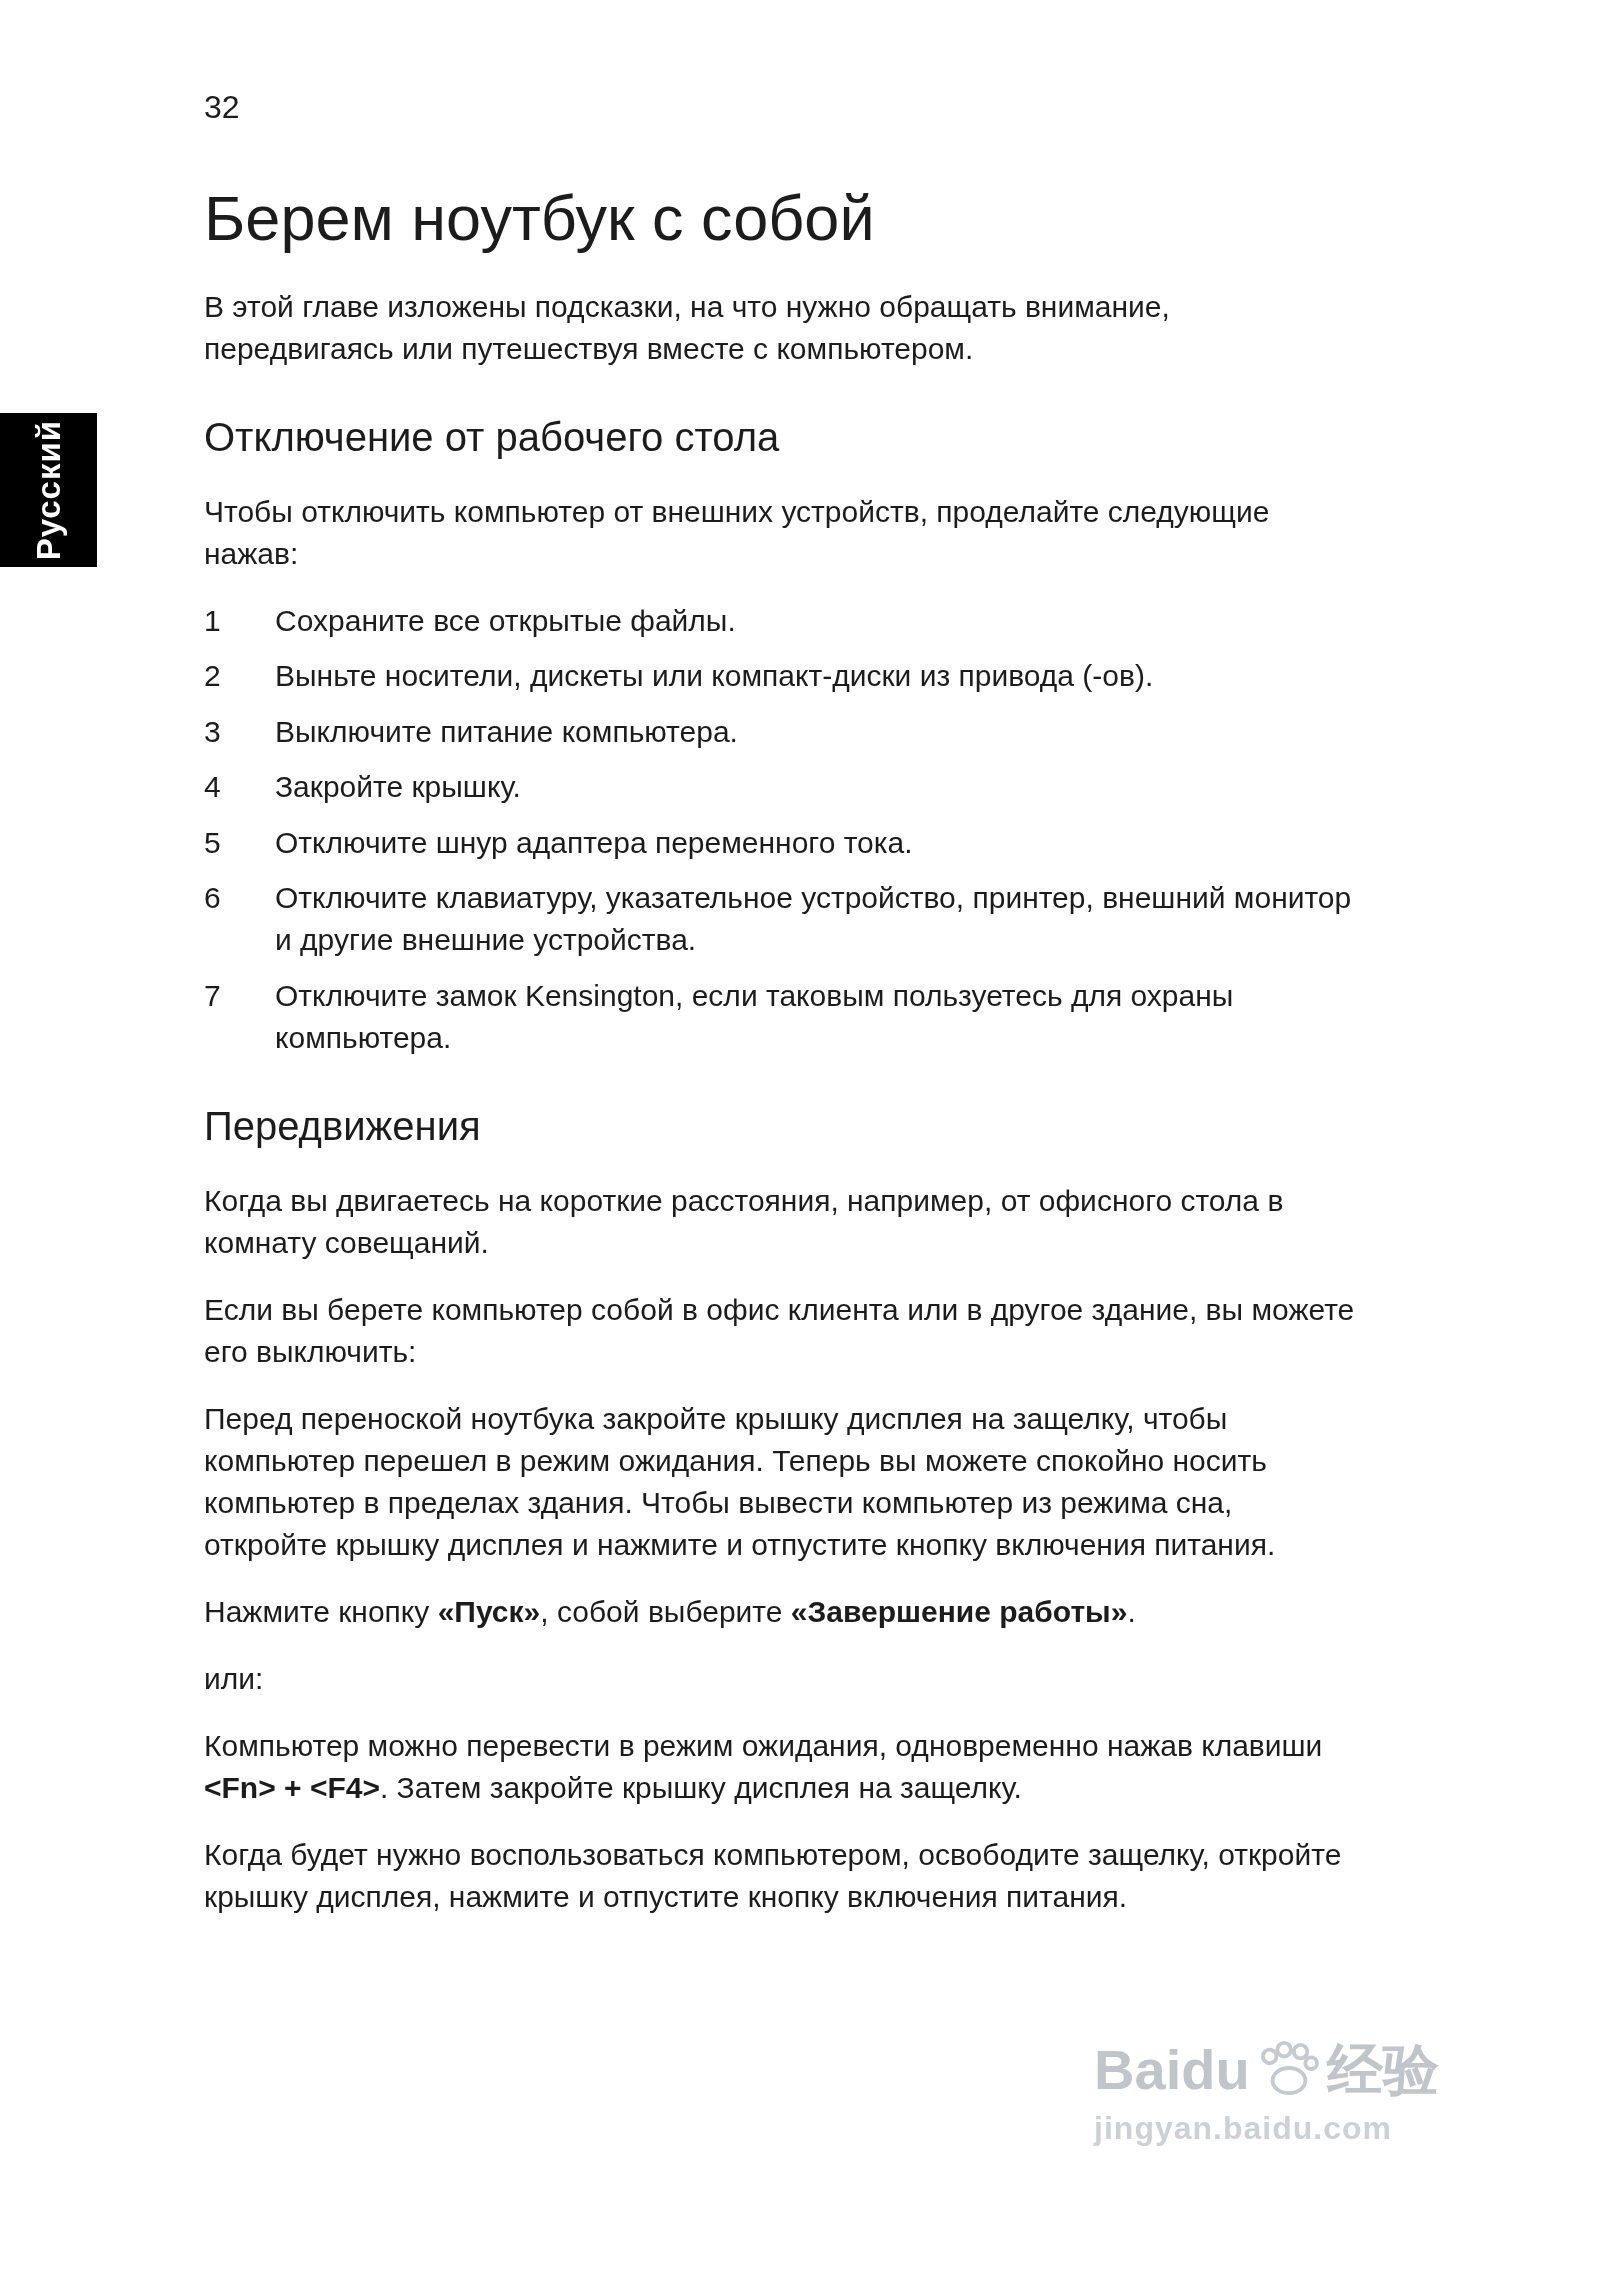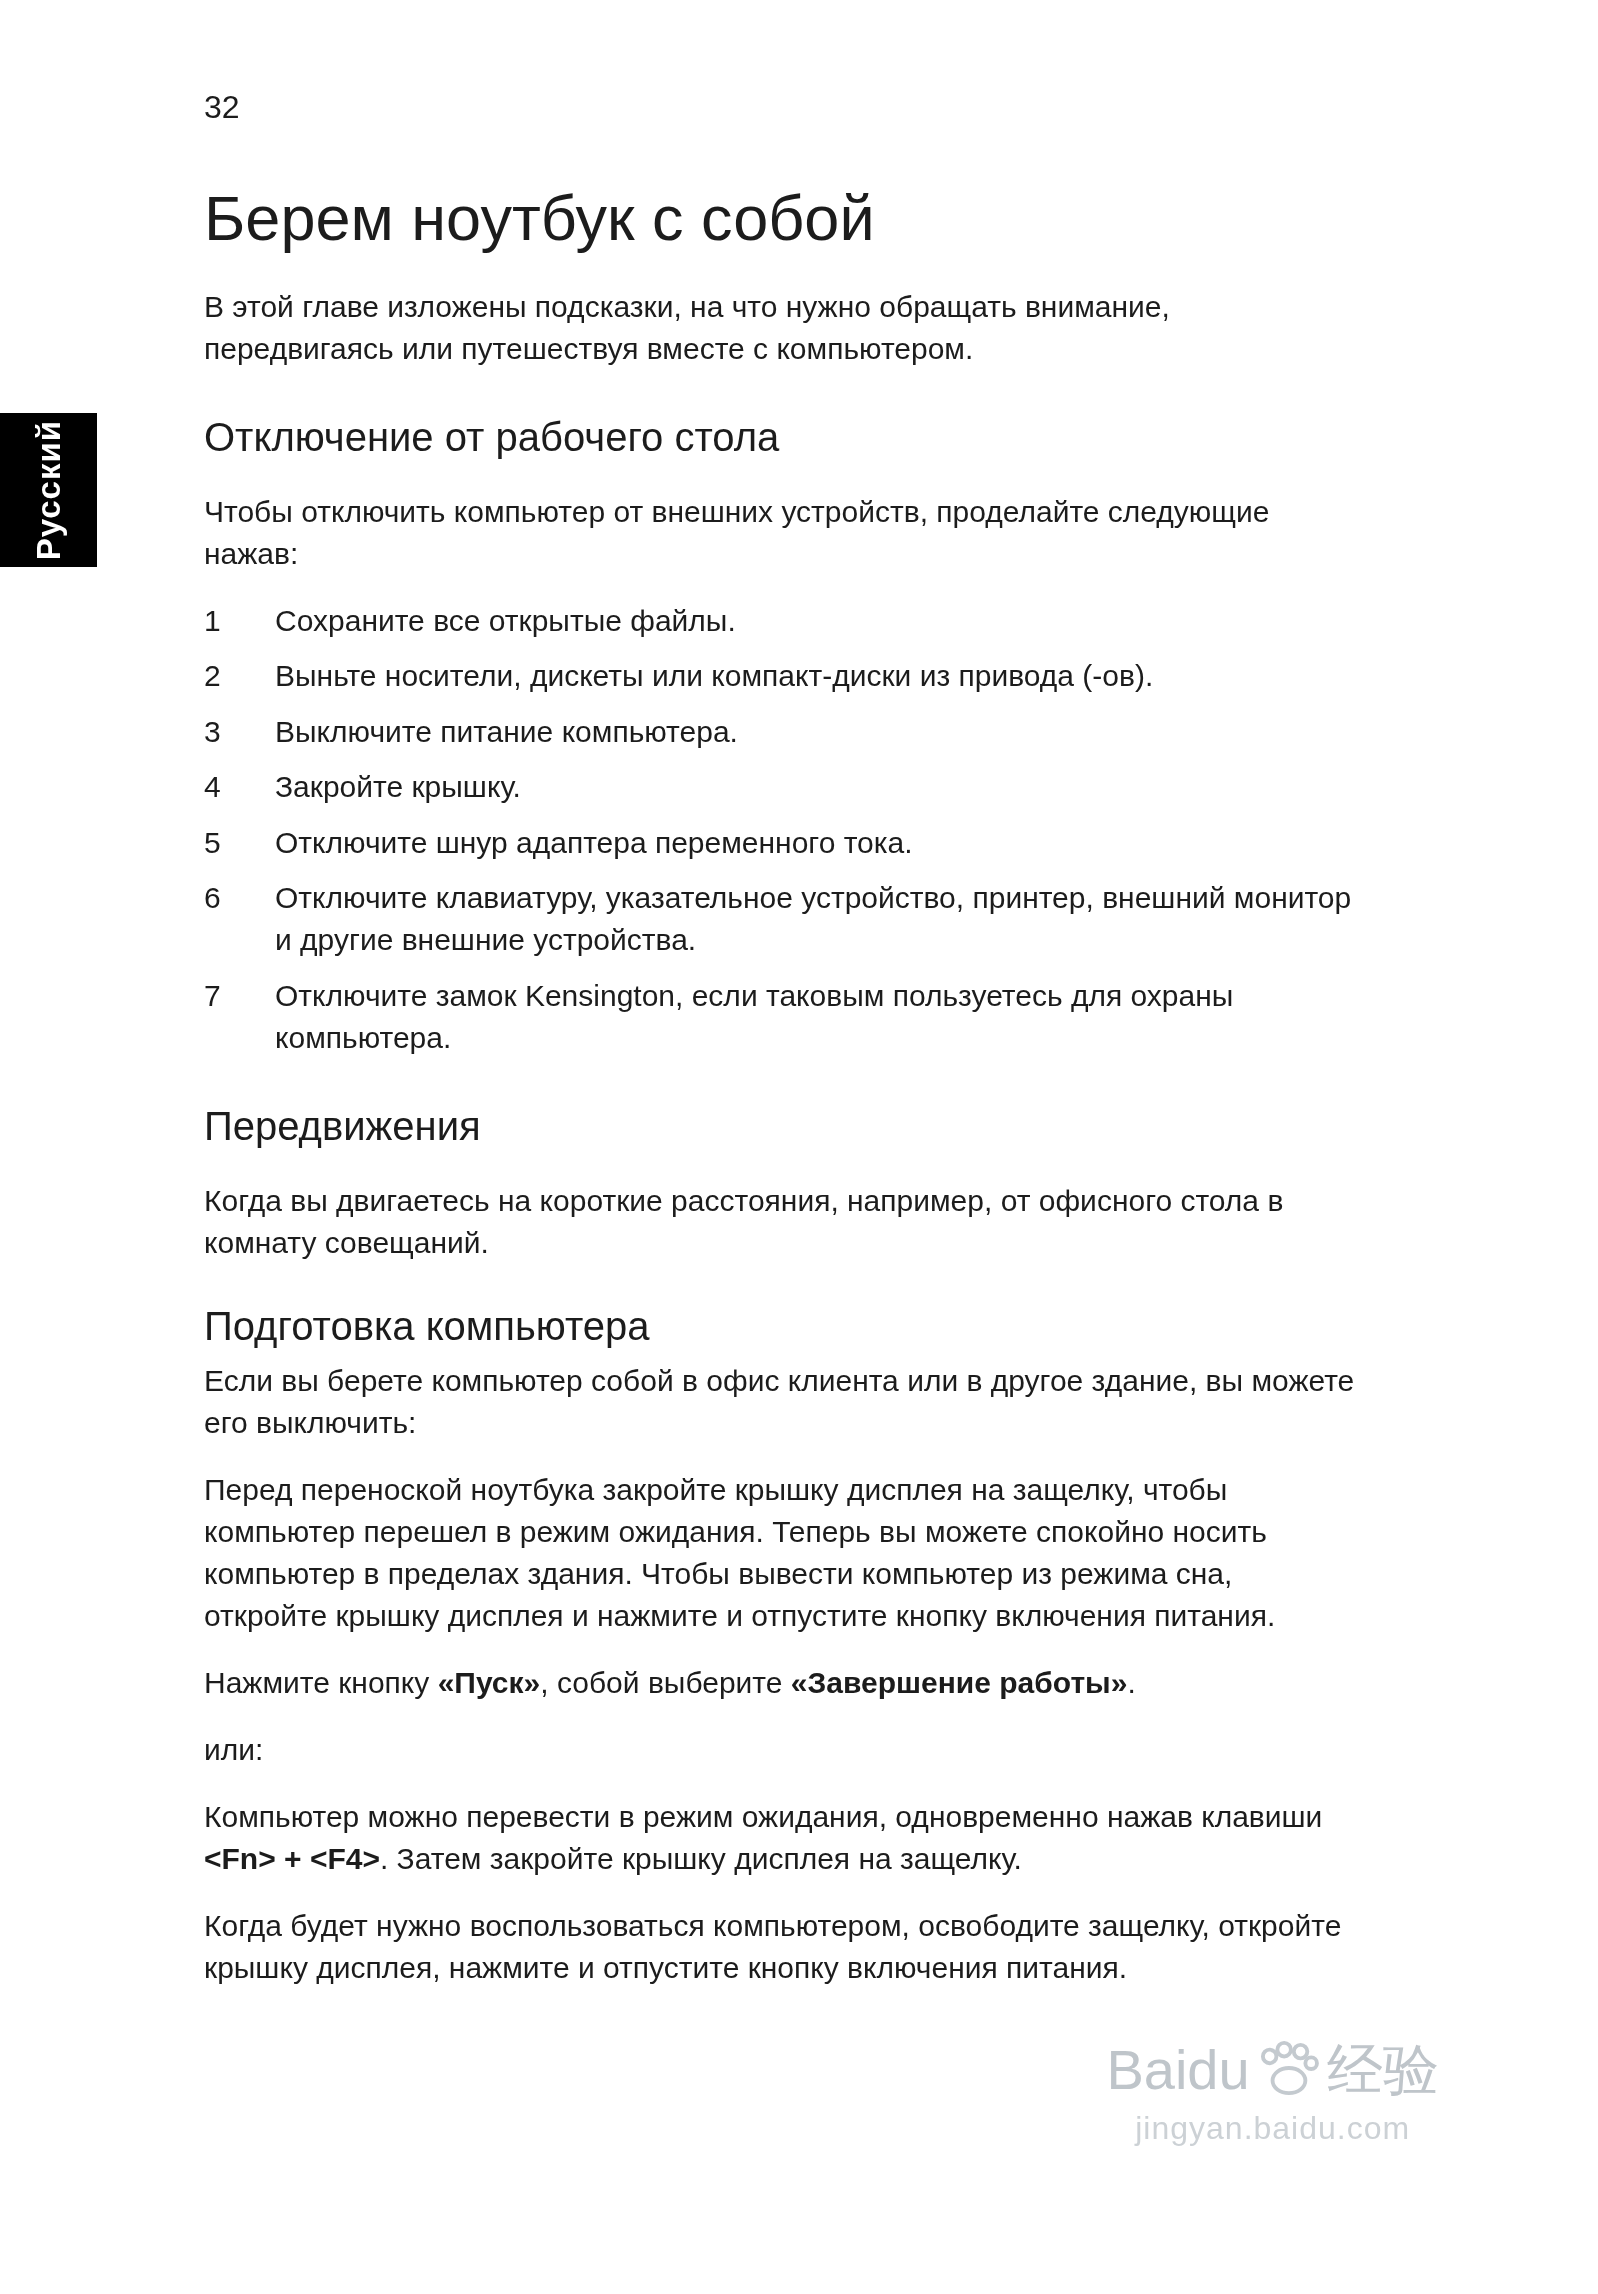--- a/index.html
+++ b/index.html
@@ -88,21 +88,22 @@
     width: 71px;
     flex-shrink: 0;
   }
   .step-text { flex: 1; }
   p.body b { font-weight: bold; }
   
   .watermark {
     position: absolute;
     right: 160px;
     top: 2039px;
-    text-align: center;
+    text-align: left;
+    font-weight: bold;
   }
   .wm-brand {
     display: flex;
     align-items: flex-end;
     justify-content: flex-end;
     gap: 7.7px;
     font-size: 56px;
     line-height: 1.1;
     color: #bfc5ca;
   }
@@ -171,21 +172,20 @@
         <div class="step">
           <span class="step-num">7</span>
           <span class="step-text">Отключите замок Kensington, если таковым пользуетесь для охраны компьютера.</span>
         </div>
       </div>
 
     <h2 class="section">Передвижения</h2>
 
     <p class="body">Когда вы двигаетесь на короткие расстояния, например, от офисного стола в комнату совещаний.</p>
 
-    <h3 class="subsection">Подготовка компьютера</h3>
 
     <p class="body"><span>Если вы берете компьютер собой в офис клиента или в другое здание, вы можете его выключить:</span></p>
     <p class="body"><span>Перед переноской ноутбука закройте крышку дисплея на защелку, чтобы компьютер перешел в режим ожидания. Теперь вы можете спокойно носить компьютер в пределах здания. Чтобы вывести компьютер из режима сна, откройте крышку дисплея и нажмите и отпустите кнопку включения питания.</span></p>
     <p class="body"><span>Нажмите кнопку </span><b>«Пуск»</b><span>, собой выберите </span><b>«Завершение работы»</b><span>.</span></p>
     <p class="body"><span>или:</span></p>
     <p class="body"><span>Компьютер можно перевести в режим ожидания, одновременно нажав клавиши </span><b>&lt;Fn&gt; + &lt;F4&gt;</b><span>. Затем закройте крышку дисплея на защелку.</span></p>
     <p class="body"><span>Когда будет нужно воспользоваться компьютером, освободите защелку, откройте крышку дисплея, нажмите и отпустите кнопку включения питания.</span></p>
   </div>
 
   <div class="watermark">

